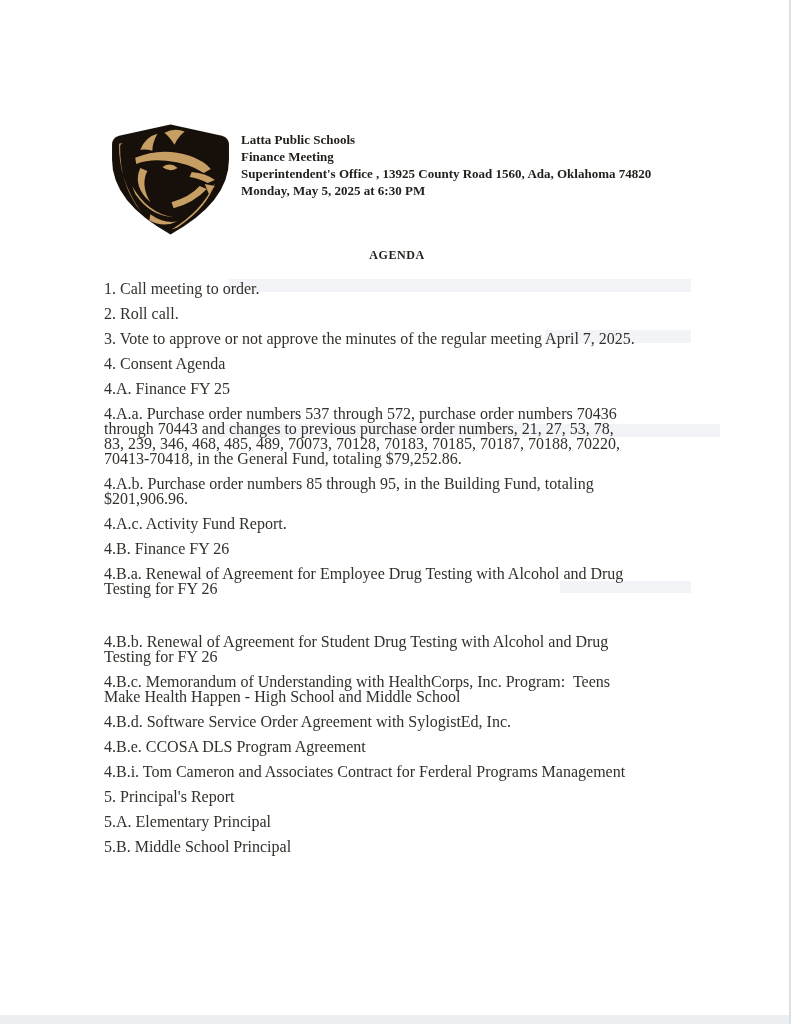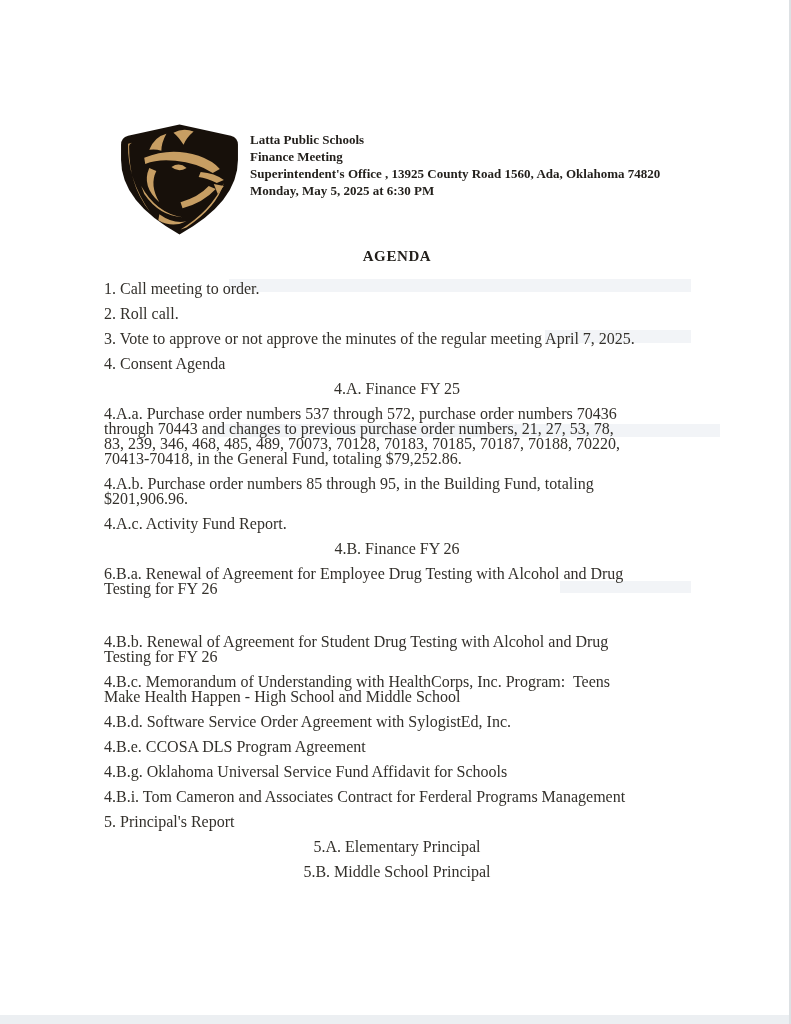--- a/index.html
+++ b/index.html
@@ -17,21 +17,21 @@
   .scan-band { position: absolute; background: #f2f4f7; z-index: 0; }
   .band-1 { left: 229px; top: 279px; width: 462px; height: 13px; }
   .band-2 { left: 545px; top: 330px; width: 146px; height: 13px; }
   .band-3 { left: 213px; top: 424px; width: 507px; height: 13px; }
   .band-4 { left: 560px; top: 581px; width: 131px; height: 12px; }
   .edge-bottom { left: 0; top: 1015px; width: 791px; height: 9px; background: #eceff2; }
   .edge-right  { left: 789px; top: 0; width: 2px; height: 1024px; background: #dde1e4; }
 
   .header {
     position: absolute;
-    left: 116px;
+    left: 107px;
     top: 120px;
     display: flex;
     align-items: flex-start;
     z-index: 1;
   }
   .logo { width: 127px; height: 119px; flex: 0 0 auto; }
   .header-text {
     margin-left: 7px;
     margin-top: 11px;
     width: 420px;
@@ -41,37 +41,37 @@
     color: #221f1b;
   }
 
   .doc-title {
     position: absolute;
     left: 104px;
     top: 248px;
     width: 586px;
     text-align: center;
     font-weight: bold;
-    font-size: 15px;
+    font-size: 12px;
     letter-spacing: 0.6px;
     color: #221f1b;
     z-index: 1;
   }
 
   .agenda-list {
     position: absolute;
     left: 104px;
     top: 281px;
     width: 586px;
     font-size: 16px;
     line-height: 15px;
     z-index: 1;
   }
   .item { margin-bottom: 10px; white-space: pre-wrap; }
-  .item.level-2 { margin-left: 0; text-align: center; }
+  .item.level-2 { margin-left: 0; }
   .item.level-3 { }
   .item.level-3 .item-text { max-width: 525px; }
   .item.extra-gap { margin-bottom: 38px; }
   .item-note { max-width: 584px; }
 </style>
 </head>
 <body>
 
 <div class="page">
 
@@ -122,25 +122,24 @@
   <div class="agenda-list">
       <div class="item level-1"><div class="item-text">1. Call meeting to order.</div></div>
       <div class="item level-1"><div class="item-text">2. Roll call.</div></div>
       <div class="item level-1"><div class="item-text">3. Vote to approve or not approve the minutes of the regular meeting April 7, 2025.</div></div>
       <div class="item level-1"><div class="item-text">4. Consent Agenda</div></div>
       <div class="item level-2"><div class="item-text">4.A. Finance FY 25</div></div>
       <div class="item level-3"><div class="item-text">4.A.a. Purchase order numbers 537 through 572, purchase order numbers 70436 through 70443 and changes to previous purchase order numbers, 21, 27, 53, 78, 83, 239, 346, 468, 485, 489, 70073, 70128, 70183, 70185, 70187, 70188, 70220, 70413-70418, in the General Fund, totaling $79,252.86.</div></div>
       <div class="item level-3"><div class="item-text">4.A.b. Purchase order numbers 85 through 95, in the Building Fund, totaling $201,906.96.</div></div>
       <div class="item level-3"><div class="item-text">4.A.c. Activity Fund Report.</div></div>
       <div class="item level-2"><div class="item-text">4.B. Finance FY 26</div></div>
-      <div class="item level-3 extra-gap"><div class="item-text">6.B.a. Renewal of Agreement for Employee Drug Testing with Alcohol and Drug Testing for FY 26</div></div>
+      <div class="item level-3 extra-gap"><div class="item-text">4.B.a. Renewal of Agreement for Employee Drug Testing with Alcohol and Drug Testing for FY 26</div></div>
       <div class="item level-3"><div class="item-text">4.B.b. Renewal of Agreement for Student Drug Testing with Alcohol and Drug Testing for FY 26</div></div>
       <div class="item level-3"><div class="item-text">4.B.c. Memorandum of Understanding with HealthCorps, Inc. Program:  Teens Make Health Happen - High School and Middle School</div></div>
       <div class="item level-3"><div class="item-text">4.B.d. Software Service Order Agreement with SylogistEd, Inc.</div></div>
       <div class="item level-3"><div class="item-text">4.B.e. CCOSA DLS Program Agreement</div></div>
-      <div class="item level-3"><div class="item-text">4.B.g. Oklahoma Universal Service Fund Affidavit for Schools</div></div>
       <div class="item level-3"><div class="item-text">4.B.i. Tom Cameron and Associates Contract for Ferderal Programs Management</div></div>
       <div class="item level-1"><div class="item-text">5. Principal's Report</div></div>
       <div class="item level-2"><div class="item-text">5.A. Elementary Principal</div></div>
       <div class="item level-2"><div class="item-text">5.B. Middle School Principal</div></div>
     </div>
 
 </div>
 
 </body></html>

